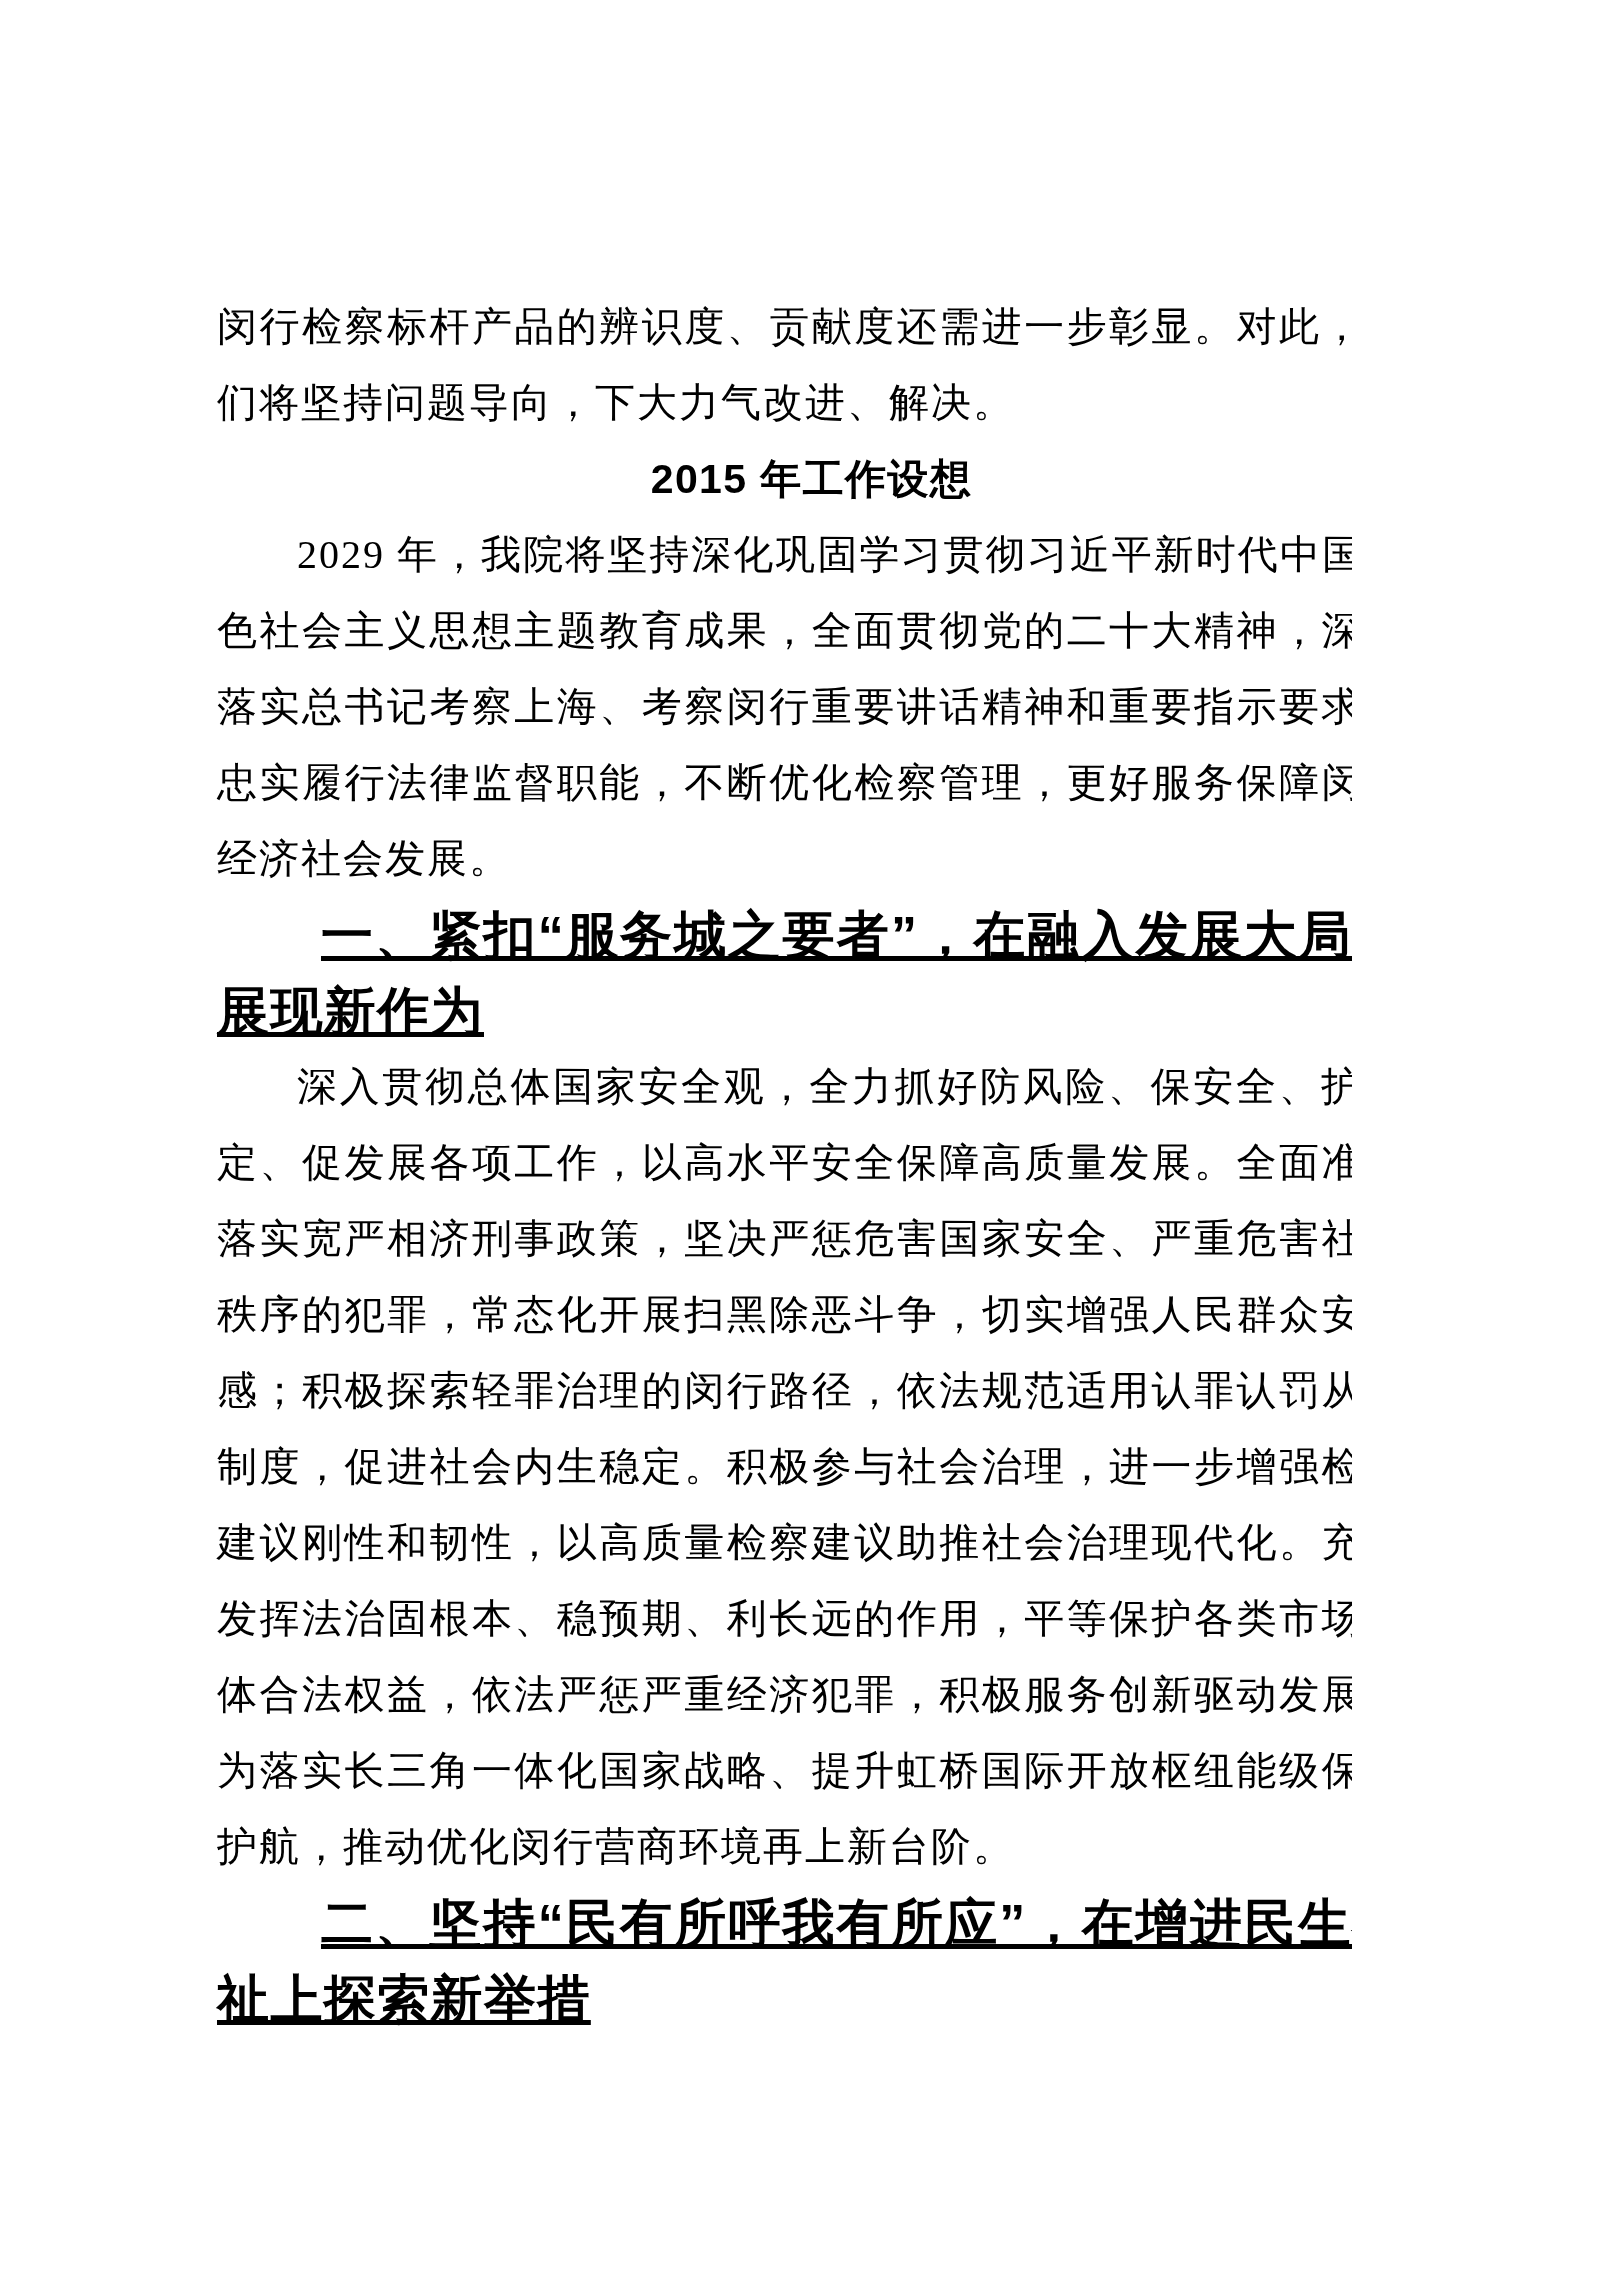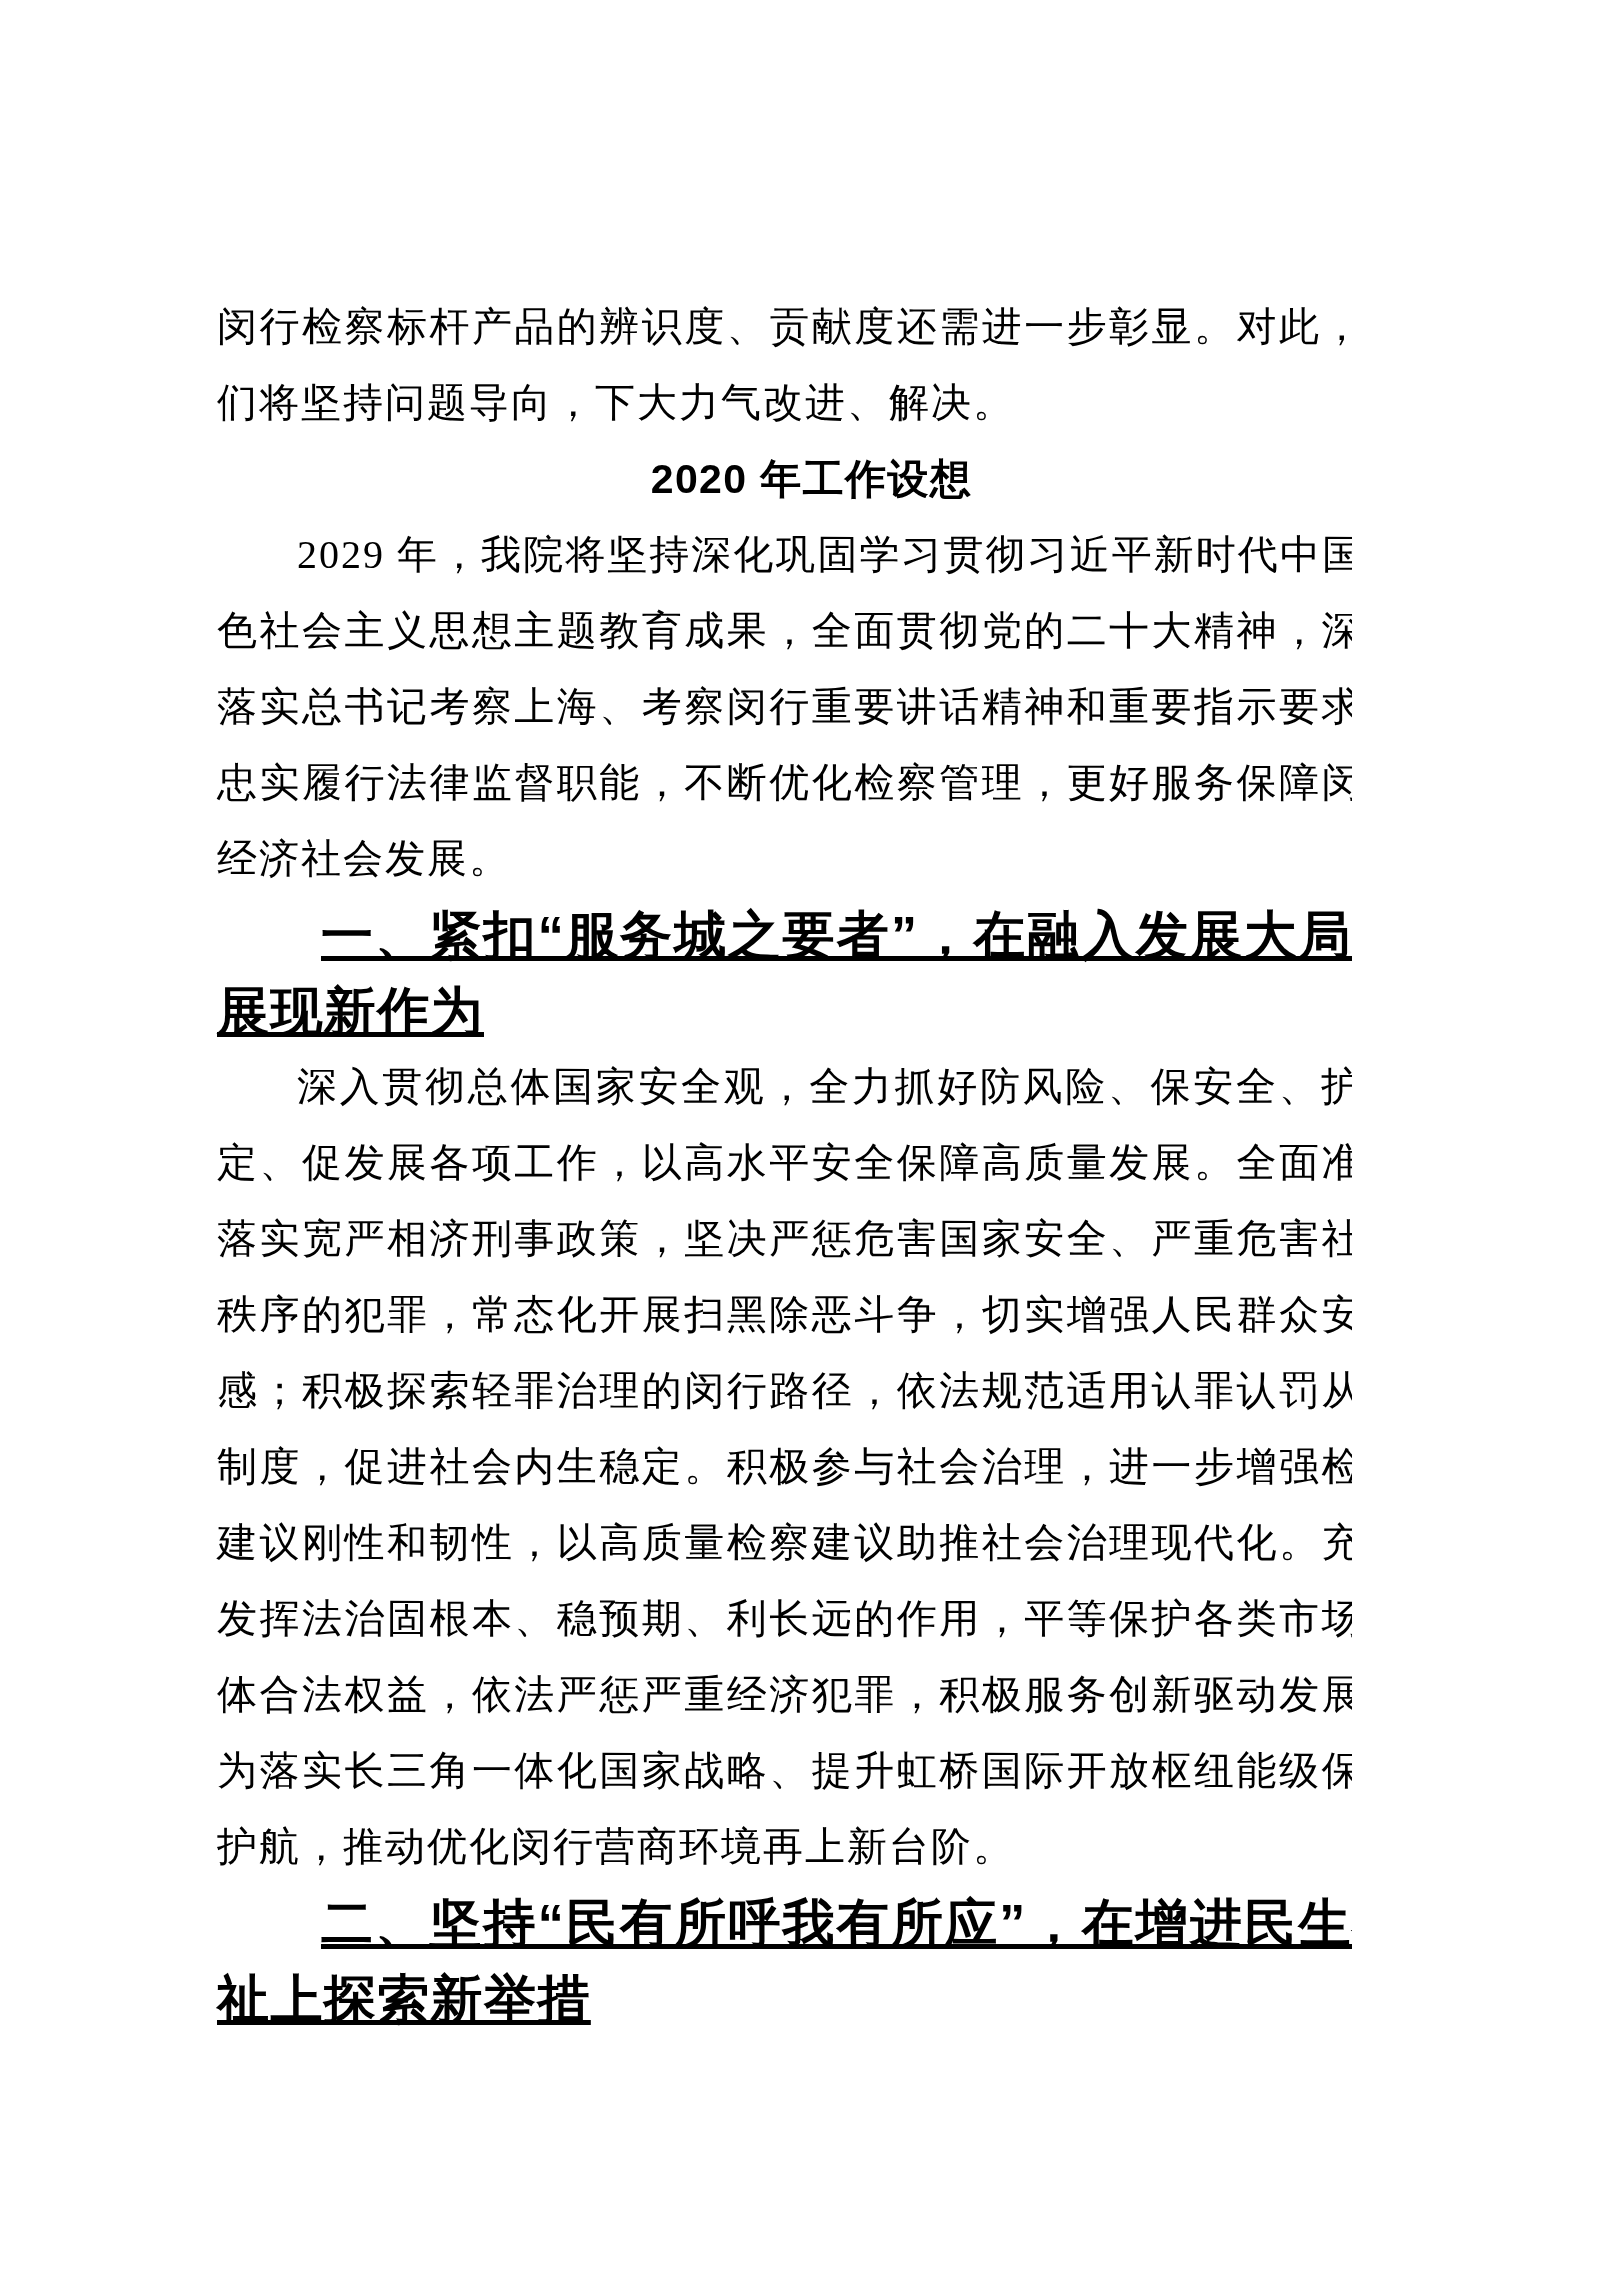--- a/index.html
+++ b/index.html
@@ -59,21 +59,21 @@
     letter-spacing: 1.4px;
     white-space: pre;
   }
 </style>
 </head>
 <body>
 
 <div class="page">
   <div class="content">
     <p class="body-par">闵行检察标杆产品的辨识度、贡献度还需进一步彰显。对此，我们将坚持问题导向，下大力气改进、解决。</p>
-    <p class="center-heading">2020 年工作设想</p>
+    <p class="center-heading">2015 年工作设想</p>
     <p class="body-par indent">2029 年，我院将坚持深化巩固学习贯彻习近平新时代中国特色社会主义思想主题教育成果，全面贯彻党的二十大精神，深入落实总书记考察上海、考察闵行重要讲话精神和重要指示要求，忠实履行法律监督职能，不断优化检察管理，更好服务保障闵行经济社会发展。</p>
     <p class="section-heading indent">一、紧扣“服务城之要者”，在融入发展大局上展现新作为</p>
     <p class="body-par indent">深入贯彻总体国家安全观，全力抓好防风险、保安全、护稳定、促发展各项工作，以高水平安全保障高质量发展。全面准确落实宽严相济刑事政策，坚决严惩危害国家安全、严重危害社会秩序的犯罪，常态化开展扫黑除恶斗争，切实增强人民群众安全感；积极探索轻罪治理的闵行路径，依法规范适用认罪认罚从宽制度，促进社会内生稳定。积极参与社会治理，进一步增强检察建议刚性和韧性，以高质量检察建议助推社会治理现代化。充分发挥法治固根本、稳预期、利长远的作用，平等保护各类市场主体合法权益，依法严惩严重经济犯罪，积极服务创新驱动发展，为落实长三角一体化国家战略、提升虹桥国际开放枢纽能级保驾护航，推动优化闵行营商环境再上新台阶。</p>
     <p class="section-heading indent">二、坚持“民有所呼我有所应”，在增进民生福祉上探索新举措</p>
   </div>
   <div class="footer">- 15 -</div>
 </div>
 
 
 </body></html>

